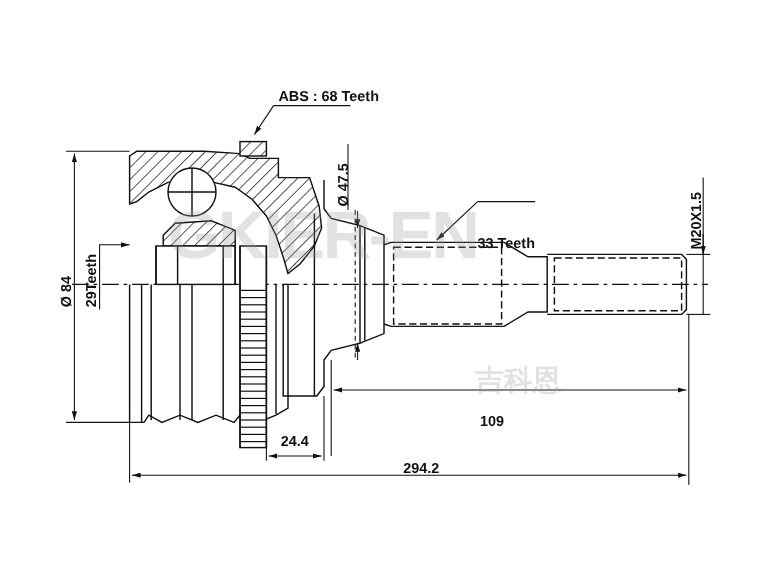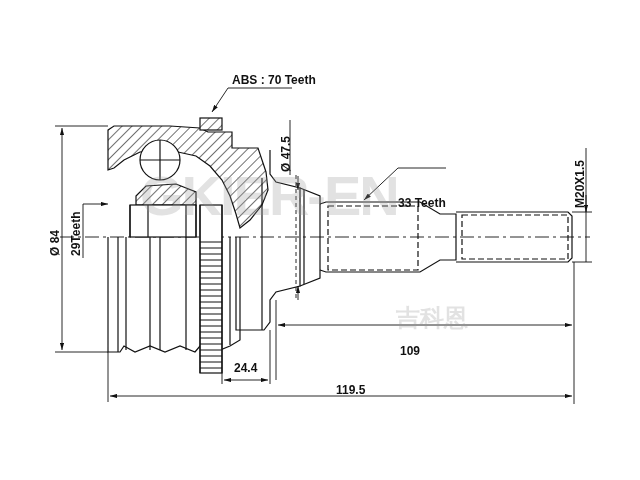--- a/index.html
+++ b/index.html
@@ -123,21 +123,21 @@
     <line x1="278" y1="325" x2="572" y2="325" marker-start="url(#arr)" marker-end="url(#arr)" stroke-width="0.9"></line>
 
     <line x1="108" y1="352" x2="108" y2="402" stroke-width="0.9"></line>
     <line x1="110" y1="396" x2="572" y2="396" marker-start="url(#arr)" marker-end="url(#arr)" stroke-width="0.9"></line>
   </g>
 </svg>
 
 <div class="wm" style="left:140px; top:168px; font-size:56px; letter-spacing:-2px;">GKIER-EN</div>
 <div class="wm" style="left:396px; top:262px; font-size:24px;margin-top:44px;">吉科恩</div>
 
-<div class="lbl" style="left:232px; top:74px;">ABS : 70 Teeth</div>
+<div class="lbl" style="left:232px; top:74px;">ABS : 68 Teeth</div>
 <div class="lbl" style="left:398px; top:153px;margin-top:44px;">33 Teeth</div>
 <div class="lbl vert" style="left:280px; top:172px;">Ø 47.5</div>
 <div class="lbl vert" style="left:574px; top:208px;">M20X1.5</div>
 <div class="lbl vert" style="left:49px; top:256px;">Ø 84</div>
 <div class="lbl vert" style="left:70px; top:256px;">29Teeth</div>
 <div class="lbl" style="left:234px; top:362px;">24.4</div>
 <div class="lbl" style="left:400px; top:313px;margin-top:32px;">109</div>
-<div class="lbl" style="left:336px; top:384px;">119.5</div>
+<div class="lbl" style="left:336px; top:384px;">294.2</div>
 
 </body></html>

